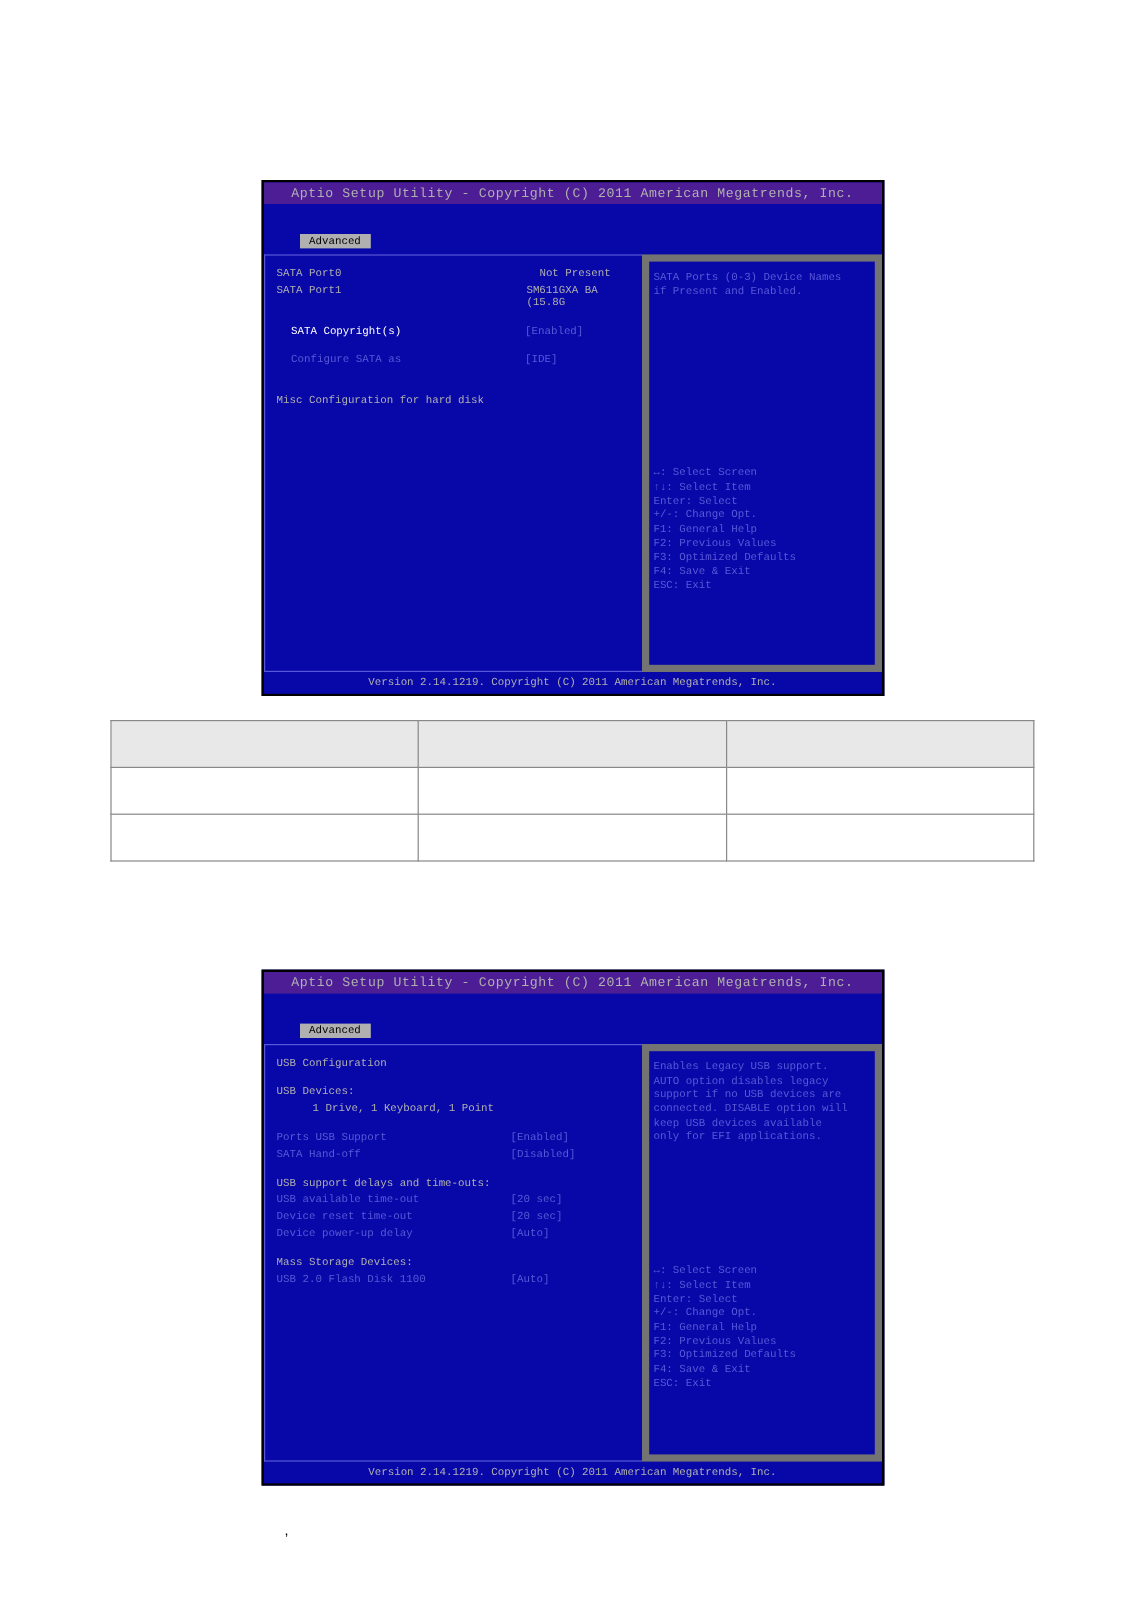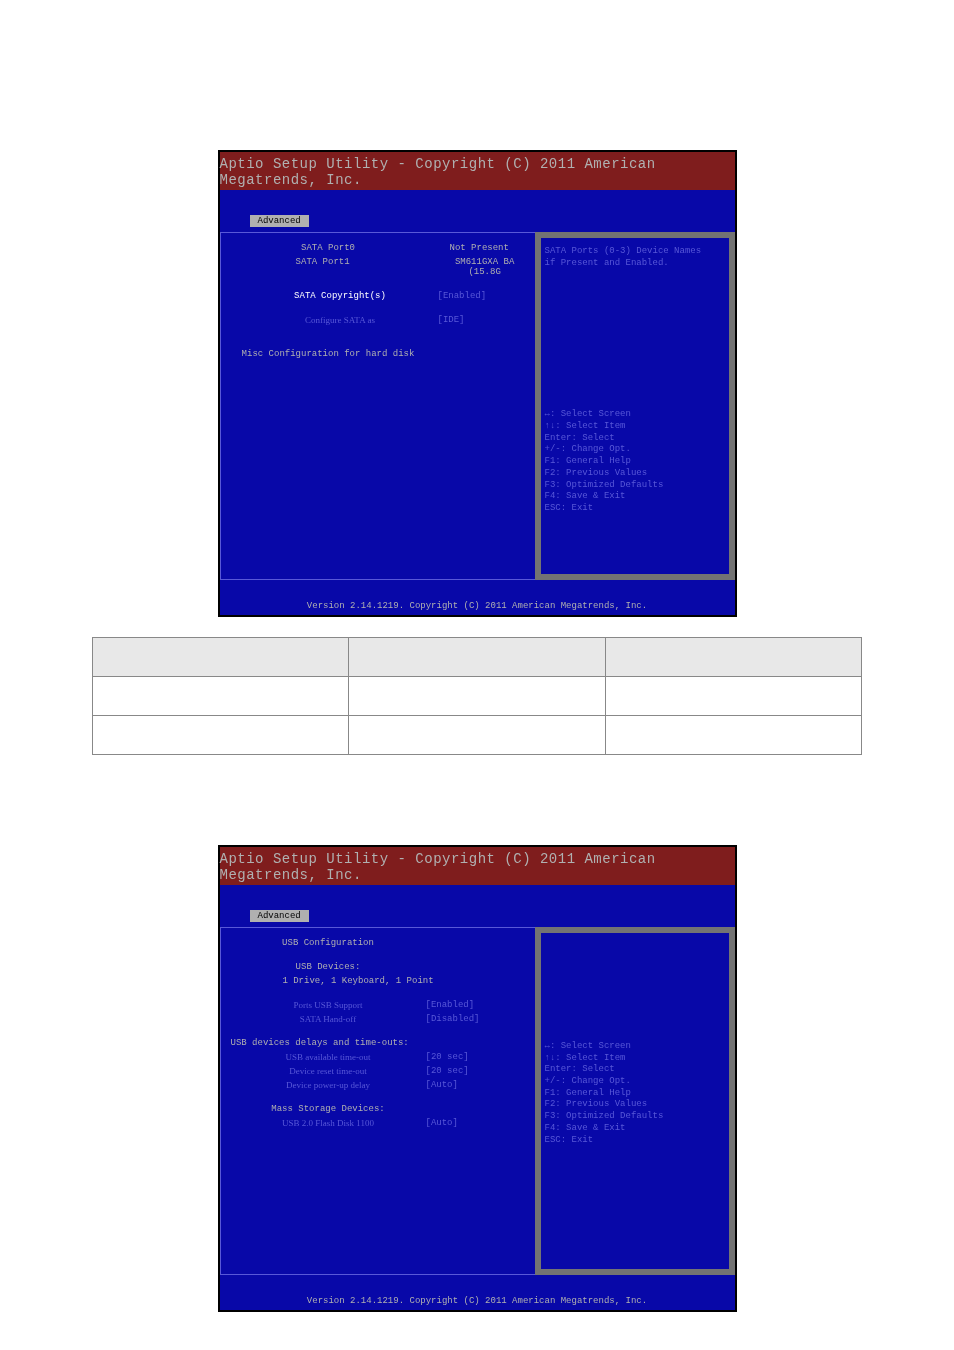--- a/index.html
+++ b/index.html
@@ -12,23 +12,24 @@
     .bios-container {
       width: 519px;
       margin: 0 auto;
       margin-top: 150px;
     }
     .bios-window {
       border: 2px solid #000;
       background: #0808a8;
     }
     .bios-header {
-      background: #7f1d1d;
-      color: #b0b0b0;
-      font-size: 14px;
+      background: #4c1d95;
+      color: #b0b0b0;
+      font-size: 11px;
+      text-align: center;
       padding: 4px 0 2px 0;
       letter-spacing: 0.5px;
     }
     .bios-tab-row {
       background: #0808a8;
       padding: 0 0 4px 30px;
       margin-top: 20px;
     }
     .bios-tab {
       display: inline-block;
@@ -52,30 +53,28 @@
     .bios-right {
       width: 180px;
       background: #0808a8;
       border: 6px solid #737373;
       padding: 8px 4px 8px 4px;
       font-size: 9px;
     }
     .bios-row {
       display: flex;
       padding: 2px 0;
-      text-align: center;
     }
     .bios-label {
       color: #b0b0b0;
       width: 195px;
     }
     .bios-label-blue {
       color: #5858d8;
       width: 195px;
-      font-family: Liberation Serif, serif;
     }
     .bios-label-highlight {
       color: #fff;
       width: 195px;
       padding-left: 12px;
     }
     .bios-value {
       color: #b0b0b0;
       margin-left: 24px;
     }
@@ -88,21 +87,20 @@
     }
     .help-divider {
       height: 140px;
     }
     .bios-footer {
       background: #0808a8;
       color: #b0b0b0;
       font-size: 9px;
       text-align: center;
       padding: 4px 0;
-      margin-top: 17px;
     }
     .option-table {
       width: 770px;
       margin: 0 auto;
       border-collapse: collapse;
       margin-top: 20px;
     }
     .option-table td {
       border: 1px solid #888;
       height: 36px;
@@ -228,21 +226,21 @@
         <div class="bios-row">
           <span class="bios-label-blue">Ports USB Support</span>
           <span class="bios-value-blue">[Enabled]</span>
         </div>
         <div class="bios-row">
           <span class="bios-label-blue">SATA Hand-off</span>
           <span class="bios-value-blue">[Disabled]</span>
         </div>
         <div class="bios-space"></div>
         <div class="bios-row">
-          <span class="bios-label" style="width:auto;">USB devices delays and time-outs:</span>
+          <span class="bios-label" style="width:auto;">USB support delays and time-outs:</span>
         </div>
         <div class="bios-row">
           <span class="bios-label-blue">USB available time-out</span>
           <span class="bios-value-blue">[20 sec]</span>
         </div>
         <div class="bios-row">
           <span class="bios-label-blue">Device reset time-out</span>
           <span class="bios-value-blue">[20 sec]</span>
         </div>
         <div class="bios-row">
@@ -252,20 +250,28 @@
         <div class="bios-space"></div>
         <div class="bios-row">
           <span class="bios-label">Mass Storage Devices:</span>
         </div>
         <div class="bios-row">
           <span class="bios-label-blue">USB 2.0 Flash Disk 1100</span>
           <span class="bios-value-blue">[Auto]</span>
         </div>
       </div>
       <div class="bios-right">
+        <div class="help-text">
+          <div>Enables Legacy USB support.</div>
+          <div>AUTO option disables legacy</div>
+          <div>support if no USB devices are</div>
+          <div>connected. DISABLE option will</div>
+          <div>keep USB devices available</div>
+          <div>only for EFI applications.</div>
+        </div>
         <div style="height:100px;"></div>
         <div class="help-text">
           <div>↔: Select Screen</div>
           <div>↑↓: Select Item</div>
           <div>Enter: Select</div>
           <div>+/-: Change Opt.</div>
           <div>F1: General Help</div>
           <div>F2: Previous Values</div>
           <div>F3: Optimized Defaults</div>
           <div>F4: Save &amp; Exit</div>

